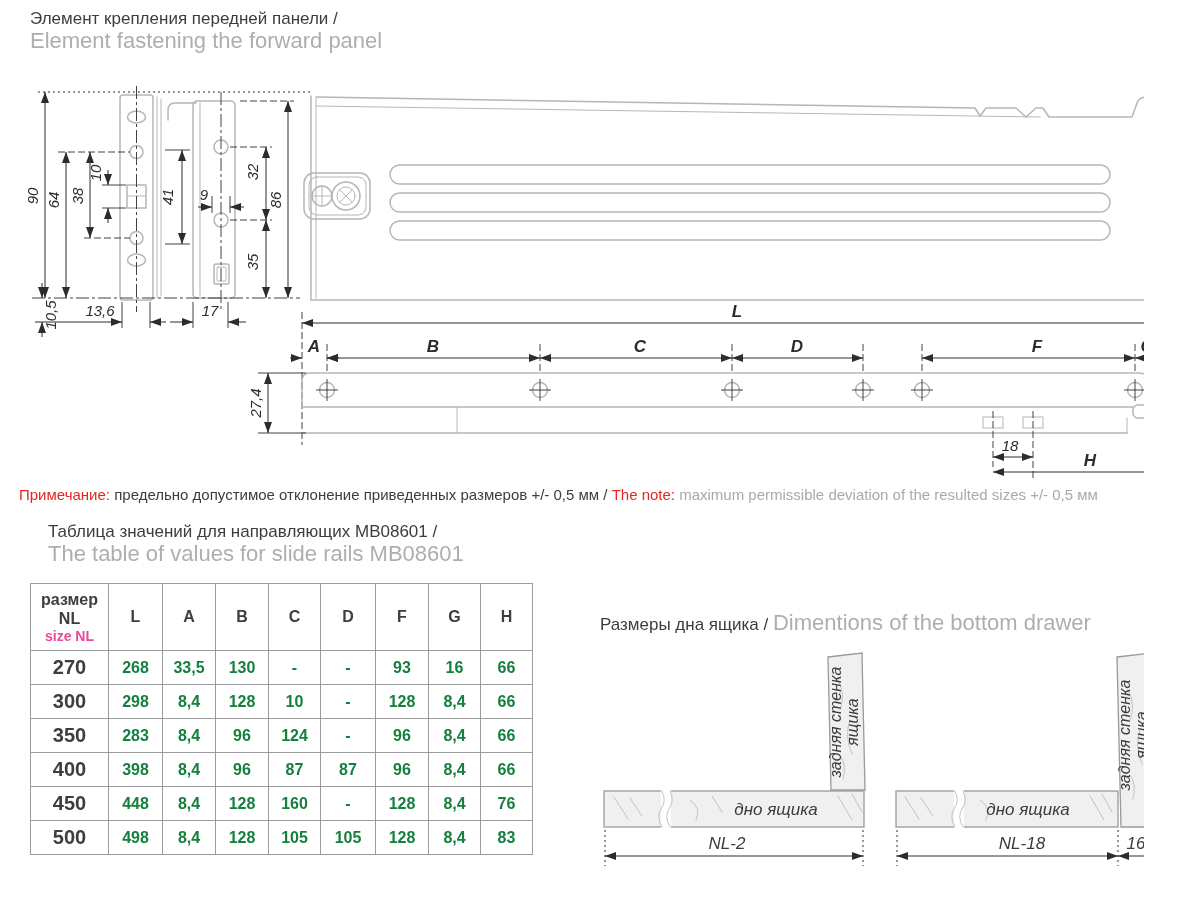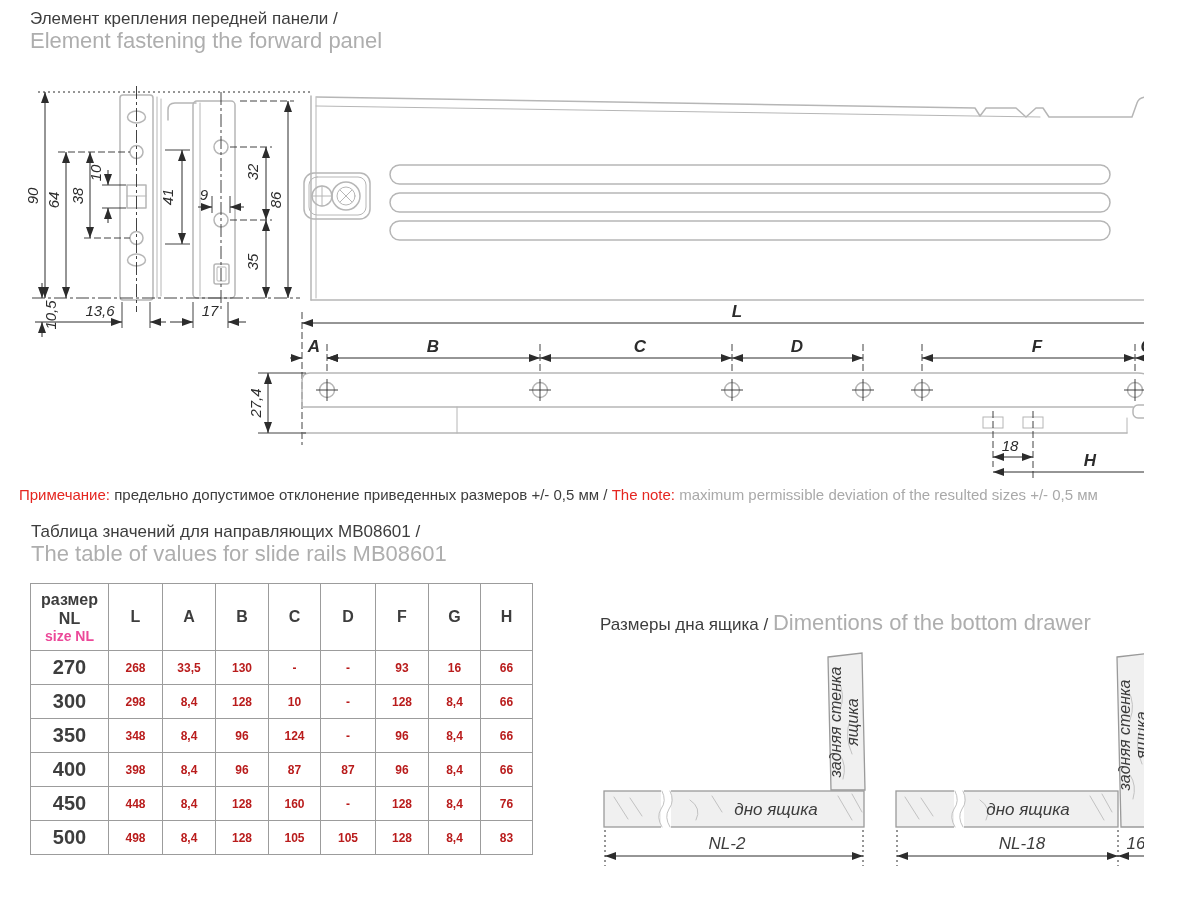--- a/index.html
+++ b/index.html
@@ -12,21 +12,21 @@
   .red{color:#e52620}
   .gray{color:#a9a9a9}
   
   table.vals{border-collapse:collapse;table-layout:fixed}
   table.vals td,table.vals th{border:1px solid #9c9c9c;text-align:center;vertical-align:middle;padding:0}
   .hcell{height:66px}
   .hc-size1,.hc-size2{color:#3d3d3d;font-size:16px;font-weight:700;line-height:19px}
   .hc-size3{color:#ec4899;font-size:14px;line-height:17px}
   .hletter{color:#3d3d3d;font-size:16px;font-weight:700}
   .rnl{color:#3d3d3d;font-size:20px;font-weight:700;height:33px}
-  .rval{color:#b91c1c;font-size:12px;font-weight:700;height:33px}
+  .rval{color:#15803d;font-size:16px;font-weight:700;height:33px}
   
   .part{fill:none;stroke:#b6b6b6;stroke-width:1.5;stroke-linecap:round;stroke-linejoin:round}
   .partthin{fill:none;stroke:#b6b6b6;stroke-width:1;stroke-linecap:round}
   .board{fill:#f0f0f0;stroke:#9a9a9a;stroke-width:1.3}
   .grain{fill:none;stroke:#c2c2c2;stroke-width:1;stroke-linecap:round}
   .dl{fill:none;stroke:#2c2c2c;stroke-width:1;marker-start:url(#arr);marker-end:url(#arr)}
   .de{fill:none;stroke:#2c2c2c;stroke-width:1;marker-end:url(#arr)}
   .sol{fill:none;stroke:#2c2c2c;stroke-width:0.9}
   .cl{fill:none;stroke:#2c2c2c;stroke-width:0.9;stroke-dasharray:13 3 3 3}
   .ext{fill:none;stroke:#2c2c2c;stroke-width:0.9;stroke-dasharray:7 3}
@@ -263,21 +263,21 @@
       <text class="dt" x="1010" y="451" text-anchor="middle">18</text>
       <line class="dl" x1="993" y1="472" x2="1178" y2="472"></line>
       <text class="dL" x="1090" y="466" text-anchor="middle">H</text>
     </g>
   </svg>
 
   <div class="abs note-line" style="left:19px;top:486px">
     <span class="red">Примечание:</span><span> предельно допустимое отклонение приведенных размеров +/- 0,5 мм / </span><span class="red">The note:</span><span class="gray"> maximum permissible deviation of the resulted sizes +/- 0,5 мм</span>
   </div>
 
-  <div class="abs" style="left:31px;top:521px">
+  <div class="abs" style="left:48px;top:521px">
     <div class="title-ru">Таблица значений для направляющих MB08601 /</div>
     <div class="title-en">The table of values for slide rails MB08601</div>
   </div>
 
   <table class="vals abs" style="left:30px;top:583px">
     <colgroup>
       <col style="width:78px">
         <col style="width:54px">
         <col style="width:53px">
         <col style="width:53px">
@@ -320,21 +320,21 @@
       <td class="rval">8,4</td>
       <td class="rval">128</td>
       <td class="rval">10</td>
       <td class="rval">-</td>
       <td class="rval">128</td>
       <td class="rval">8,4</td>
       <td class="rval">66</td>
     </tr>
     <tr>
       <td class="rnl">350</td>
-      <td class="rval">348</td>
+      <td class="rval">283</td>
       <td class="rval">8,4</td>
       <td class="rval">96</td>
       <td class="rval">124</td>
       <td class="rval">-</td>
       <td class="rval">96</td>
       <td class="rval">8,4</td>
       <td class="rval">66</td>
     </tr>
     <tr>
       <td class="rnl">400</td>

